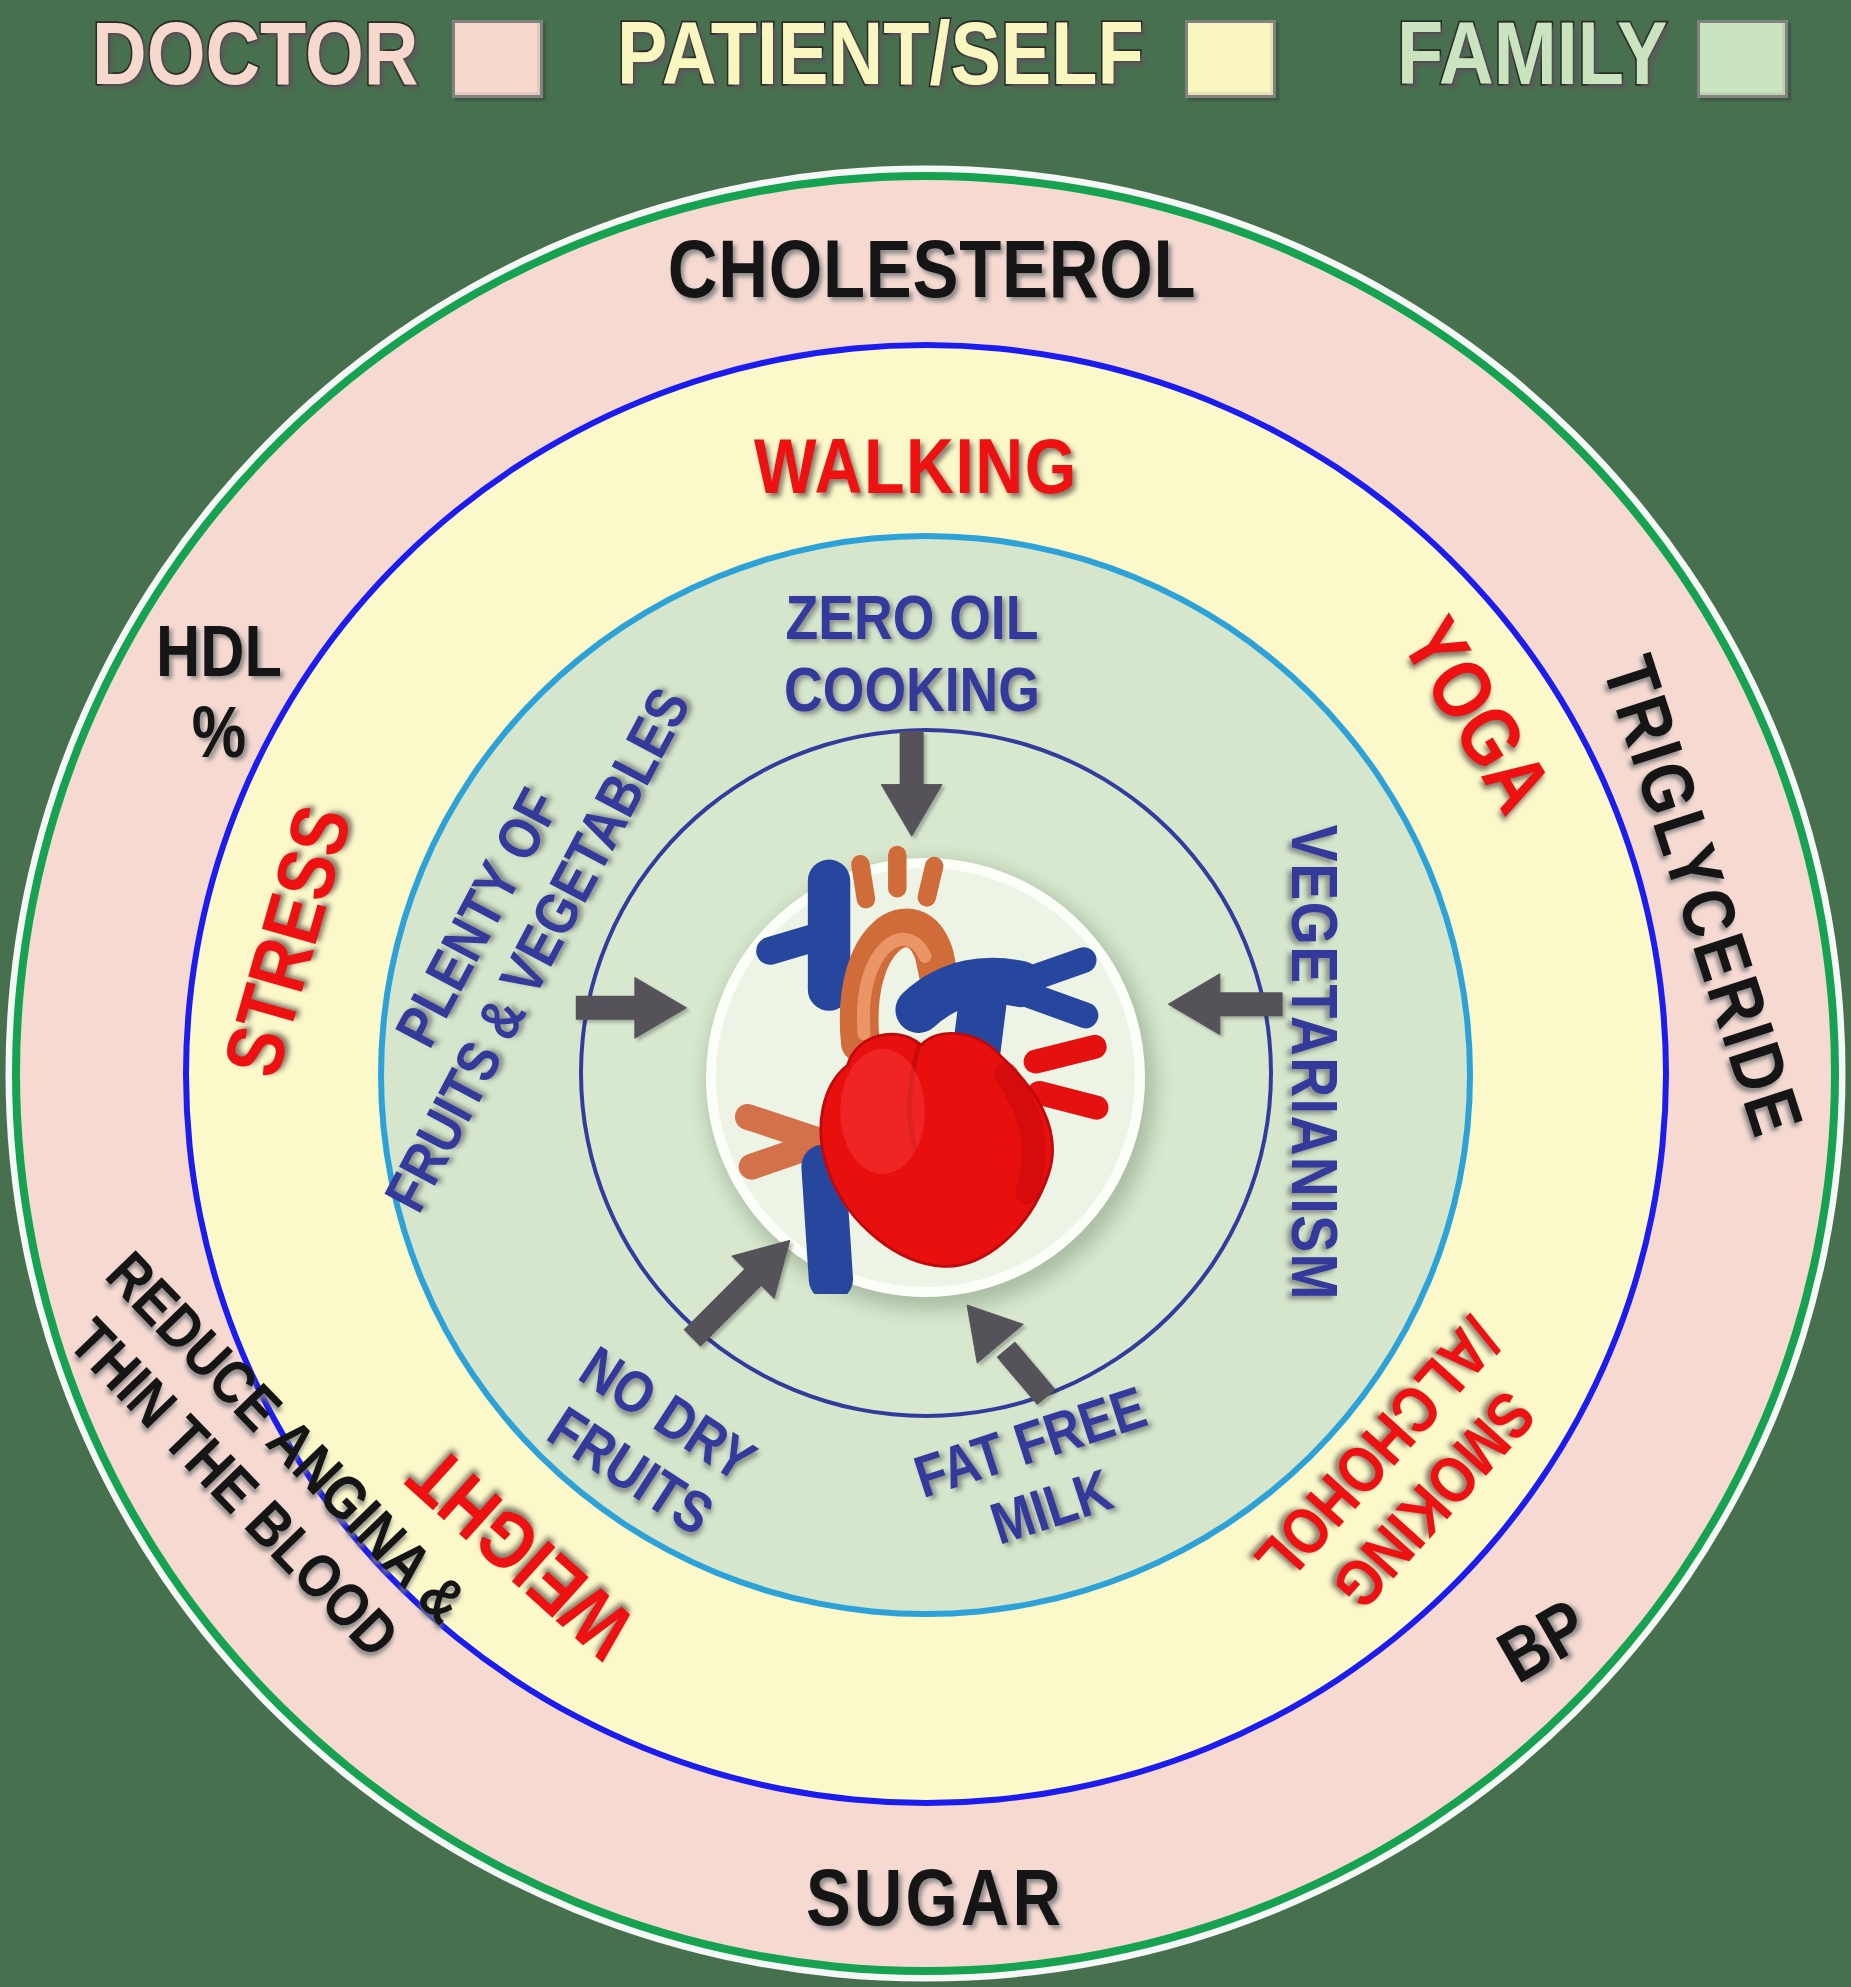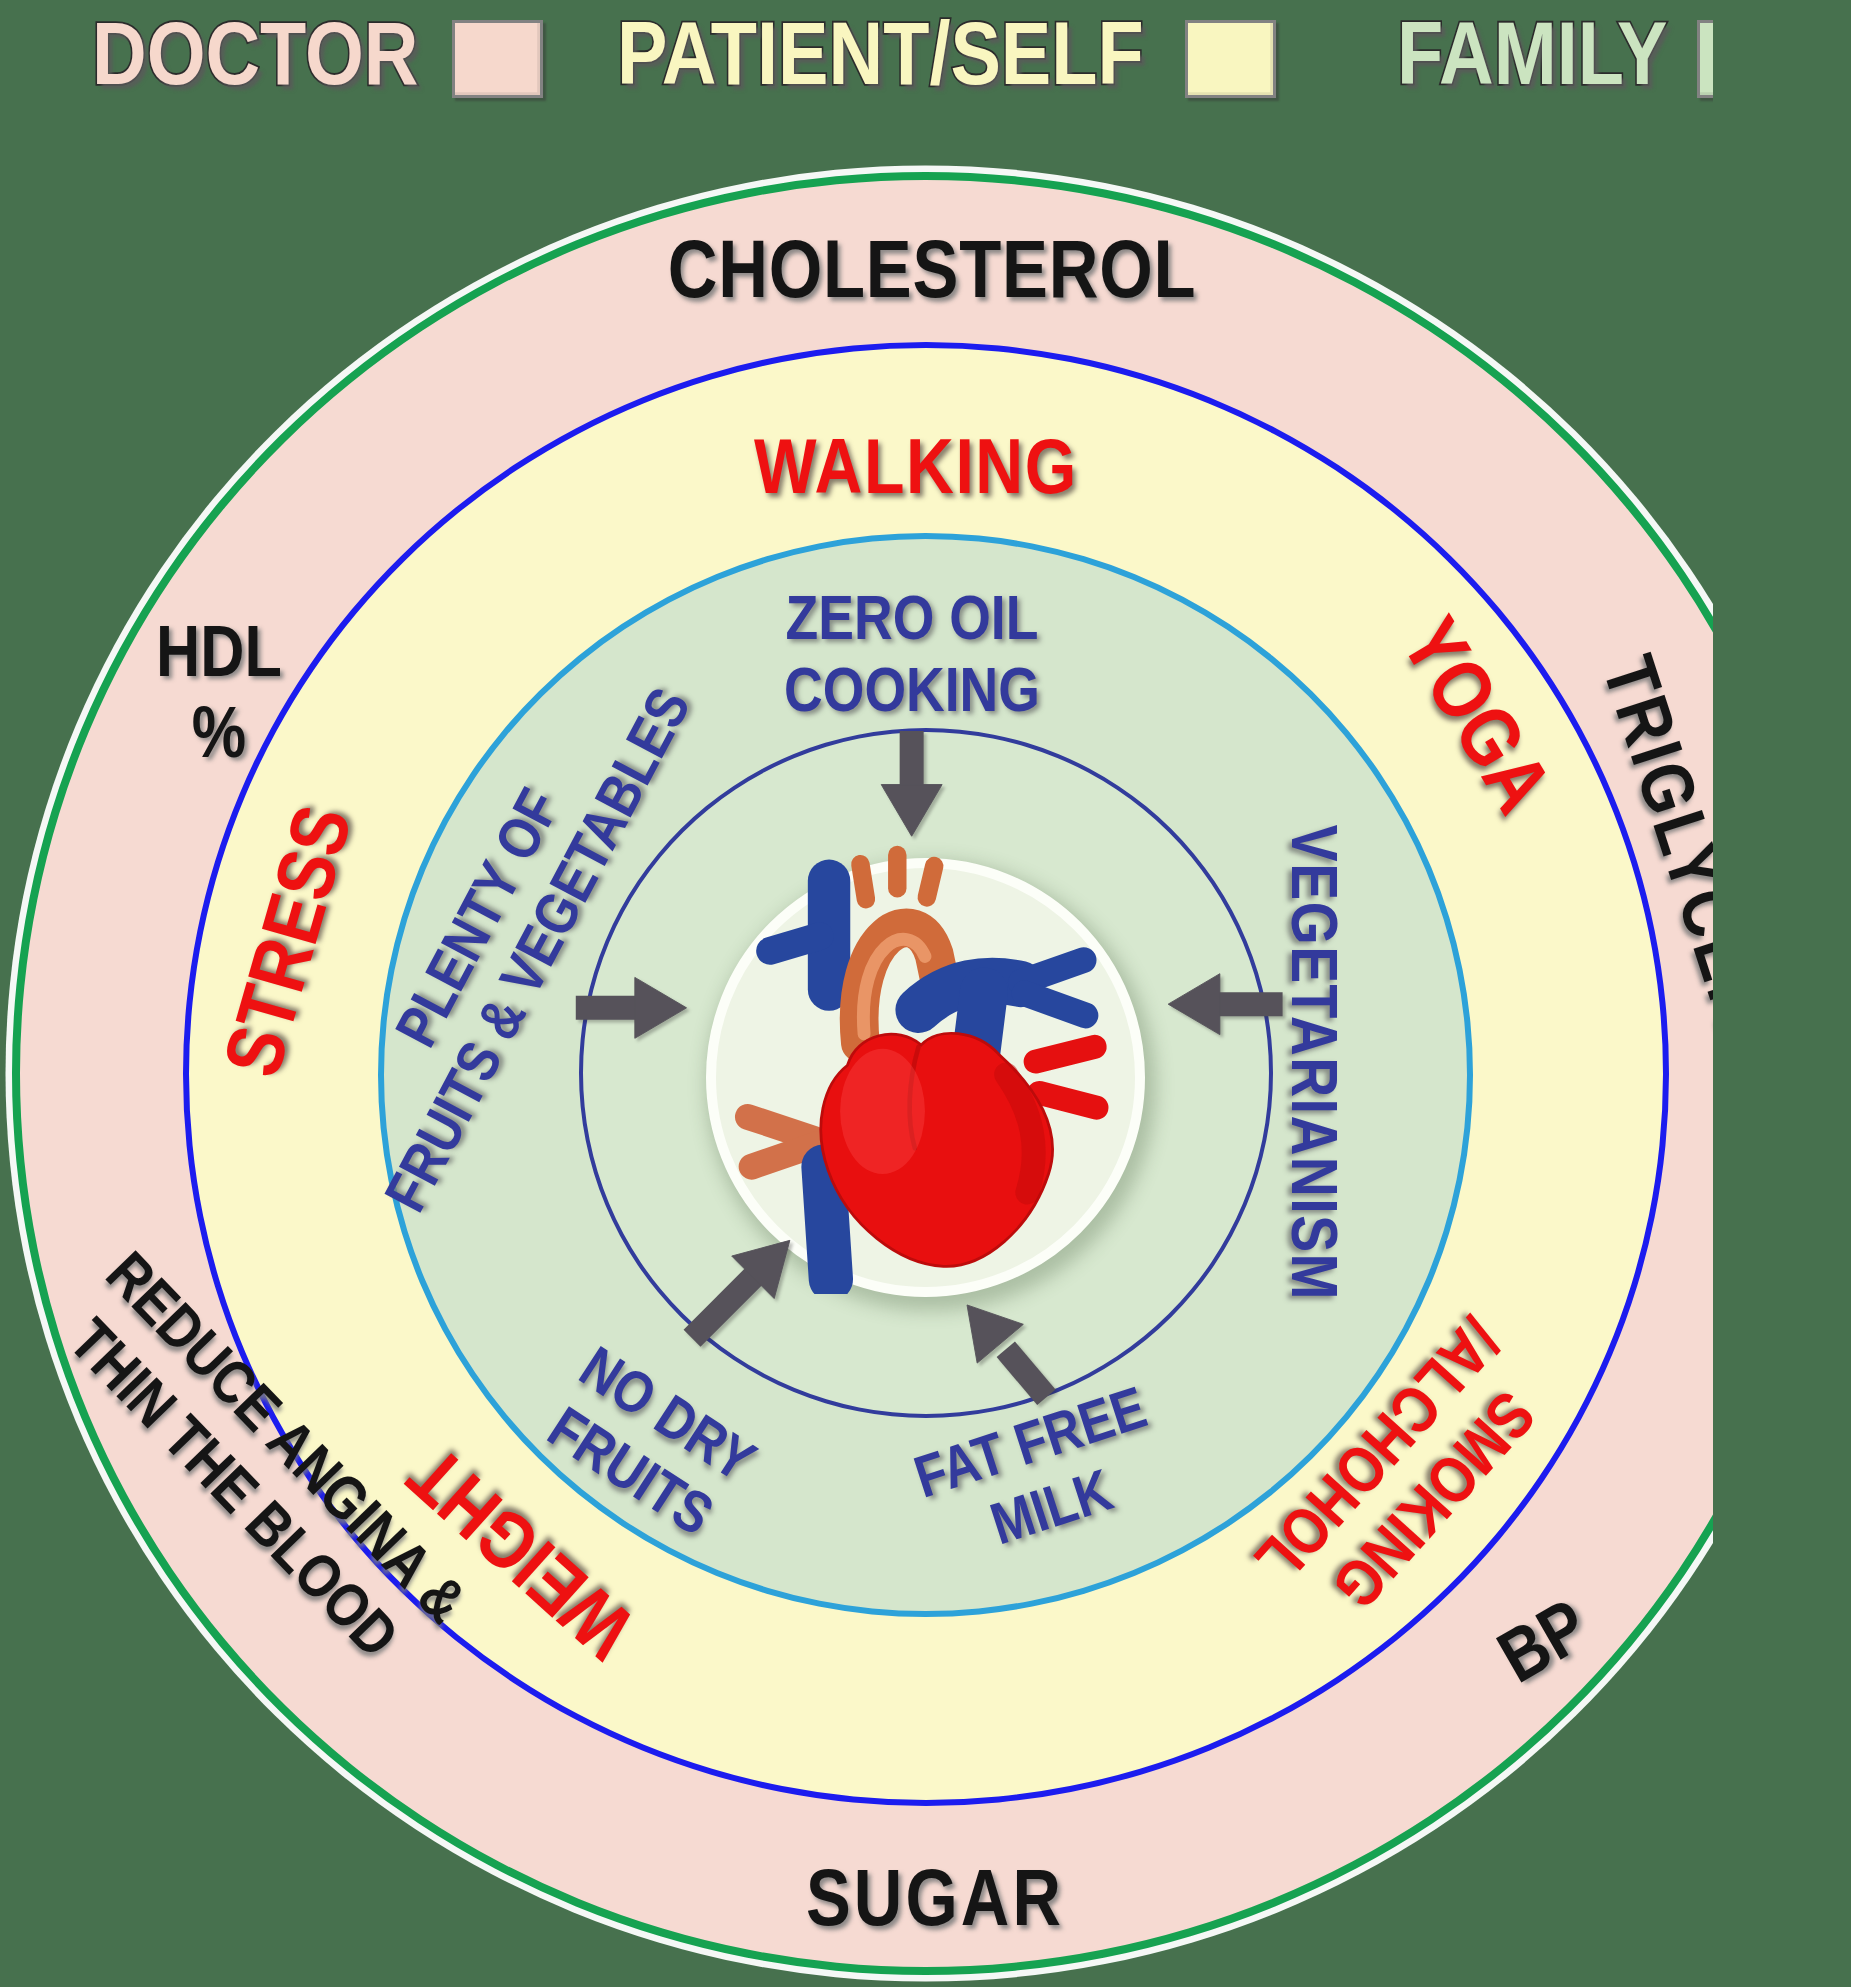--- a/index.html
+++ b/index.html
@@ -1,16 +1,16 @@
 <!DOCTYPE html>
 <html style="font-size:14.8px"><head>
 <meta charset="utf-8">
 <style>
   html,body{margin:0;padding:0;background:#47714e;}
-  .canvas{position:relative;width:1713px;height:1988px;background:#47714e;overflow:hidden;
+  .canvas{position:relative;width:1851px;height:1988px;background:#47714e;overflow:hidden;
           font-family:"Liberation Sans","DejaVu Sans",sans-serif;font-weight:bold;}
 
   
   .ring{position:absolute;border-radius:50%;box-sizing:border-box;}
   #ring-doctor{left:12px;top:172px;width:1827px;height:1803px;background:#f6dad2;
                border:8.3px solid #16a251;box-shadow:0 0 0 6.5px rgba(255,255,255,.95);}
   #ring-patient{left:183px;top:342px;width:1486px;height:1464px;background:#fbf8c9;
                border:6.5px solid #1c1cef;}
   #ring-family{left:378px;top:533px;width:1095px;height:1084px;background:#d5e6cc;
                border:6.5px solid #2da2d9;}

